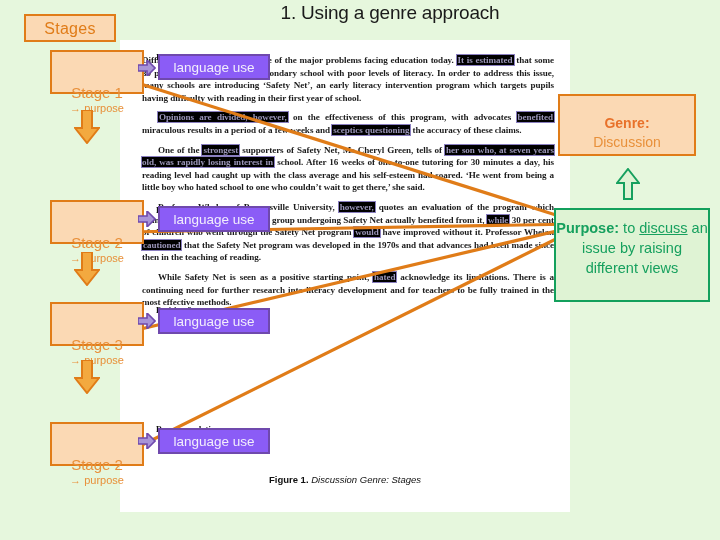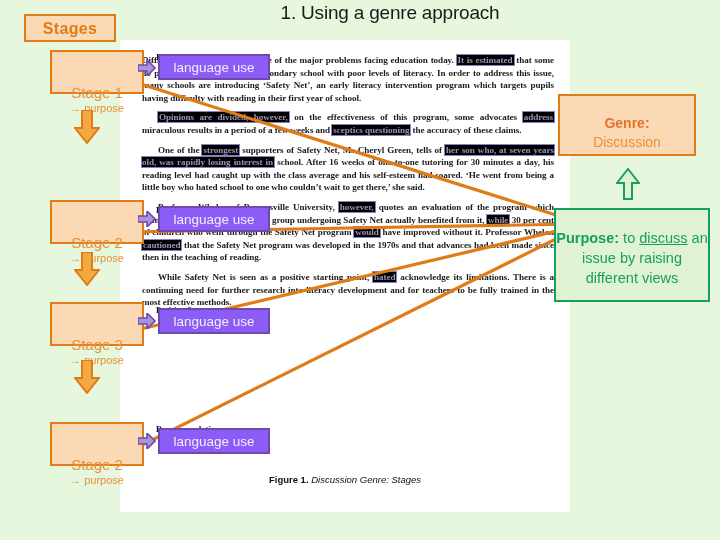--- a/index.html
+++ b/index.html
@@ -86,21 +86,21 @@
     position:absolute;
     background:#fbd9b4;
     border:2px solid #e07c18;
     box-sizing:border-box;
     text-align:center;
     color:#e07c18;
   }
   .stages-hdr{
     left:24px;top:14px;width:92px;height:28px;
     line-height:26px;
-    font-size:16px;font-weight:bold;
+    font-size:16px;font-weight:normal;
     letter-spacing:0.3px;
   }
   .stage-box{
     width:94px;height:44px;
     padding-top:3px;
   }
   .stage-title{
     font-size:15px;line-height:17px;font-weight:normal;color:#e8903a;margin-top:29px;
   }
   .stage-sub{
@@ -140,21 +140,21 @@
   .purpose-box{
     position:absolute;
     left:554px;top:208px;width:156px;height:94px;
     background:#dff3d4;
     border:2px solid #13a05c;
     box-sizing:border-box;
     color:#16a05e;
     font-size:14.5px;
     line-height:20px;
     text-align:center;
-    padding-top:18px;
+    padding-top:8px;
   }
   .purpose-box b{font-weight:bold;}
   .purpose-box u{text-decoration:underline;}
 
   
   .title{
     position:absolute;
     left:180px;top:2px;width:420px;
     text-align:center;
     font-size:19px;
@@ -170,21 +170,21 @@
   svg.lines{position:absolute;left:0;top:0;width:720px;height:540px;pointer-events:none;}
 </style>
 </head>
 <body>
 
 <div id="stage">
 
   <div class="doc-page">
     <div class="doc-text" id="doc-body" style="top:14px;">
         <div class="doc-para"><span>Difficulty with </span><span class="u">reading is still</span><span> one of the major problems facing education today. </span><span class="hl">It is estimated</span><span> that some 30 per cent of students enter secondary school with poor levels of literacy. In order to address this issue, many schools are introducing ‘Safety Net’, an early literacy intervention program which targets pupils having difficulty with reading in their first year of school.</span></div>
-        <div class="doc-para indent"><span class="hl">Opinions are divided, however,</span><span> on the effectiveness of this program, some advocates </span><span class="hl">address</span><span> miraculous results in a period of a few weeks and </span><span class="hl">sceptics questioning</span><span> the accuracy of these claims.</span></div>
+        <div class="doc-para indent"><span class="hl">Opinions are divided, however,</span><span> on the effectiveness of this program, with advocates </span><span class="hl">benefited</span><span> miraculous results in a period of a few weeks and </span><span class="hl">sceptics questioning</span><span> the accuracy of these claims.</span></div>
         <div class="doc-para indent"><span>One of the </span><span class="hl">strongest</span><span> supporters of Safety Net, Ms Cheryl Green, tells of </span><span class="hl">her son who, at seven years old, was rapidly losing interest in</span><span> school. After 16 weeks of one-to-one tutoring for 30 minutes a day, his reading level had caught up with the class average and his self-esteem had soared. ‘He went from being a little boy who hated school to one who couldn’t wait to get there,’ she said.</span></div>
         <div class="doc-para indent"><span>Professor Whelan of Brownsville University, </span><span class="hl">however,</span><span> quotes an evaluation of the program which found that only 65 per cent of the group undergoing Safety Net actually benefited from it, </span><span class="hl">while</span><span> 30 per cent of children who went through the Safety Net program </span><span class="hl">would</span><span> have improved without it. Professor Whelan </span><span class="hl">cautioned</span><span> that the Safety Net program was developed in the 1970s and that advances had been made since then in the teaching of reading.</span></div>
         <div class="doc-para indent"><span>While Safety Net is seen as a positive starting point, </span><span class="hl">hated</span><span> acknowledge its limitations. There is a continuing need for further research into literacy development and for teachers to be fully trained in the most effective methods.</span></div>
       </div>
     <div class="doc-caption" style="top:434px;">
       <b>Figure 1.</b><i> Discussion Genre: Stages</i>
     </div>
   </div>
 
   <div class="green-top"></div>

